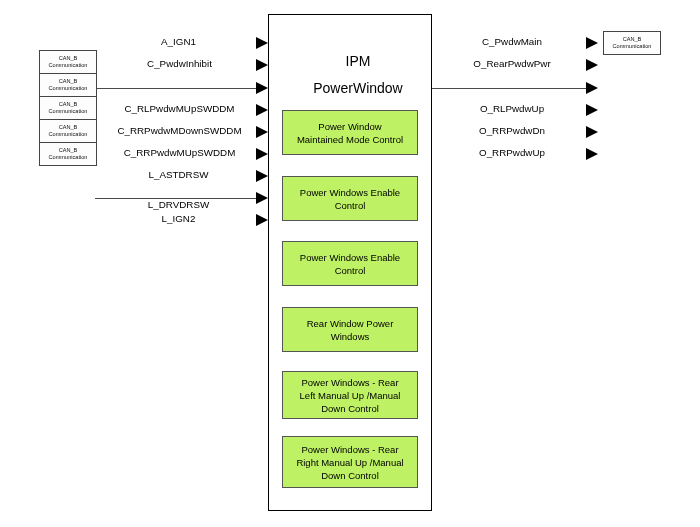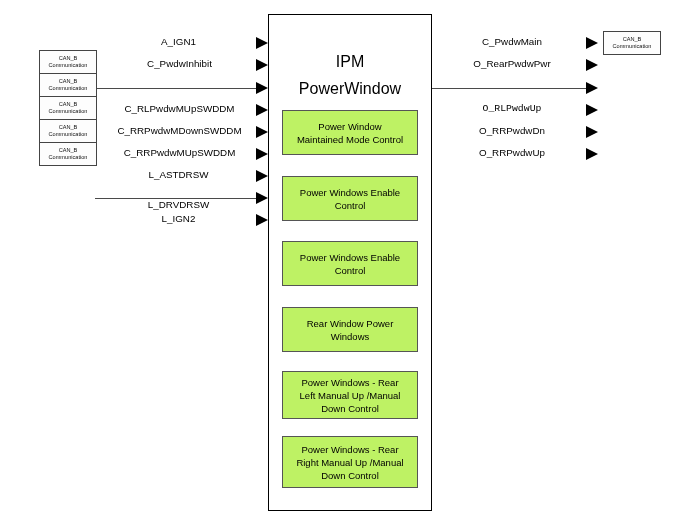--- a/index.html
+++ b/index.html
@@ -22,24 +22,24 @@
     left: 268px;
     top: 14px;
     width: 164px;
     height: 497px;
     border: 1.3px solid #000000;
     box-sizing: border-box;
     background: #ffffff;
   }
   .ipm-title {
     position: absolute;
-    left: 0;
+    left: 8px;
     width: 100%;
     text-align: center;
-    font-size: 16px;
+    font-size: 14px;
     color: #000000;
     white-space: nowrap;
   }
   .ipm-title.t1 { top: 38px; }
   .ipm-title.t2 { top: 65px; }
 
   
   .sub-block {
     position: absolute;
     left: 282px;
@@ -251,21 +251,21 @@
         <div class="sig-line" style="left: 432px; width: 154px; background: rgb(74, 74, 74);"></div>
         <div class="sig-label" style="left: 432px; width: 154px;">O_RearPwdwPwr</div>
         <div class="arrow-head" style="left: 586px;"></div>
       </div>
       <div class="sig-row" style="left: 0px; top: 82px; width: 700px;">
         <div class="sig-line" style="left: 432px; width: 154px; background: rgb(74, 74, 74);"></div>
         <div class="arrow-head" style="left: 586px;"></div>
       </div>
       <div class="sig-row" style="left: 0px; top: 104px; width: 700px;">
         <div class="sig-line" style="left: 432px; width: 154px; background: rgb(74, 74, 74);"></div>
-        <div class="sig-label" style="left: 432px; width: 154px; font-family: Liberation Mono, monospace;">O_RLPwdwUp</div>
+        <div class="sig-label" style="left: 432px; width: 154px;">O_RLPwdwUp</div>
         <div class="arrow-head" style="left: 586px;"></div>
       </div>
       <div class="sig-row" style="left: 0px; top: 126px; width: 700px;">
         <div class="sig-line" style="left: 432px; width: 154px; background: rgb(74, 74, 74);"></div>
         <div class="sig-label" style="left: 432px; width: 154px;">O_RRPwdwDn</div>
         <div class="arrow-head" style="left: 586px;"></div>
       </div>
       <div class="sig-row" style="left: 0px; top: 148px; width: 700px;">
         <div class="sig-line" style="left: 432px; width: 154px; background: rgb(74, 74, 74);"></div>
         <div class="sig-label" style="left: 432px; width: 154px;">O_RRPwdwUp</div>

